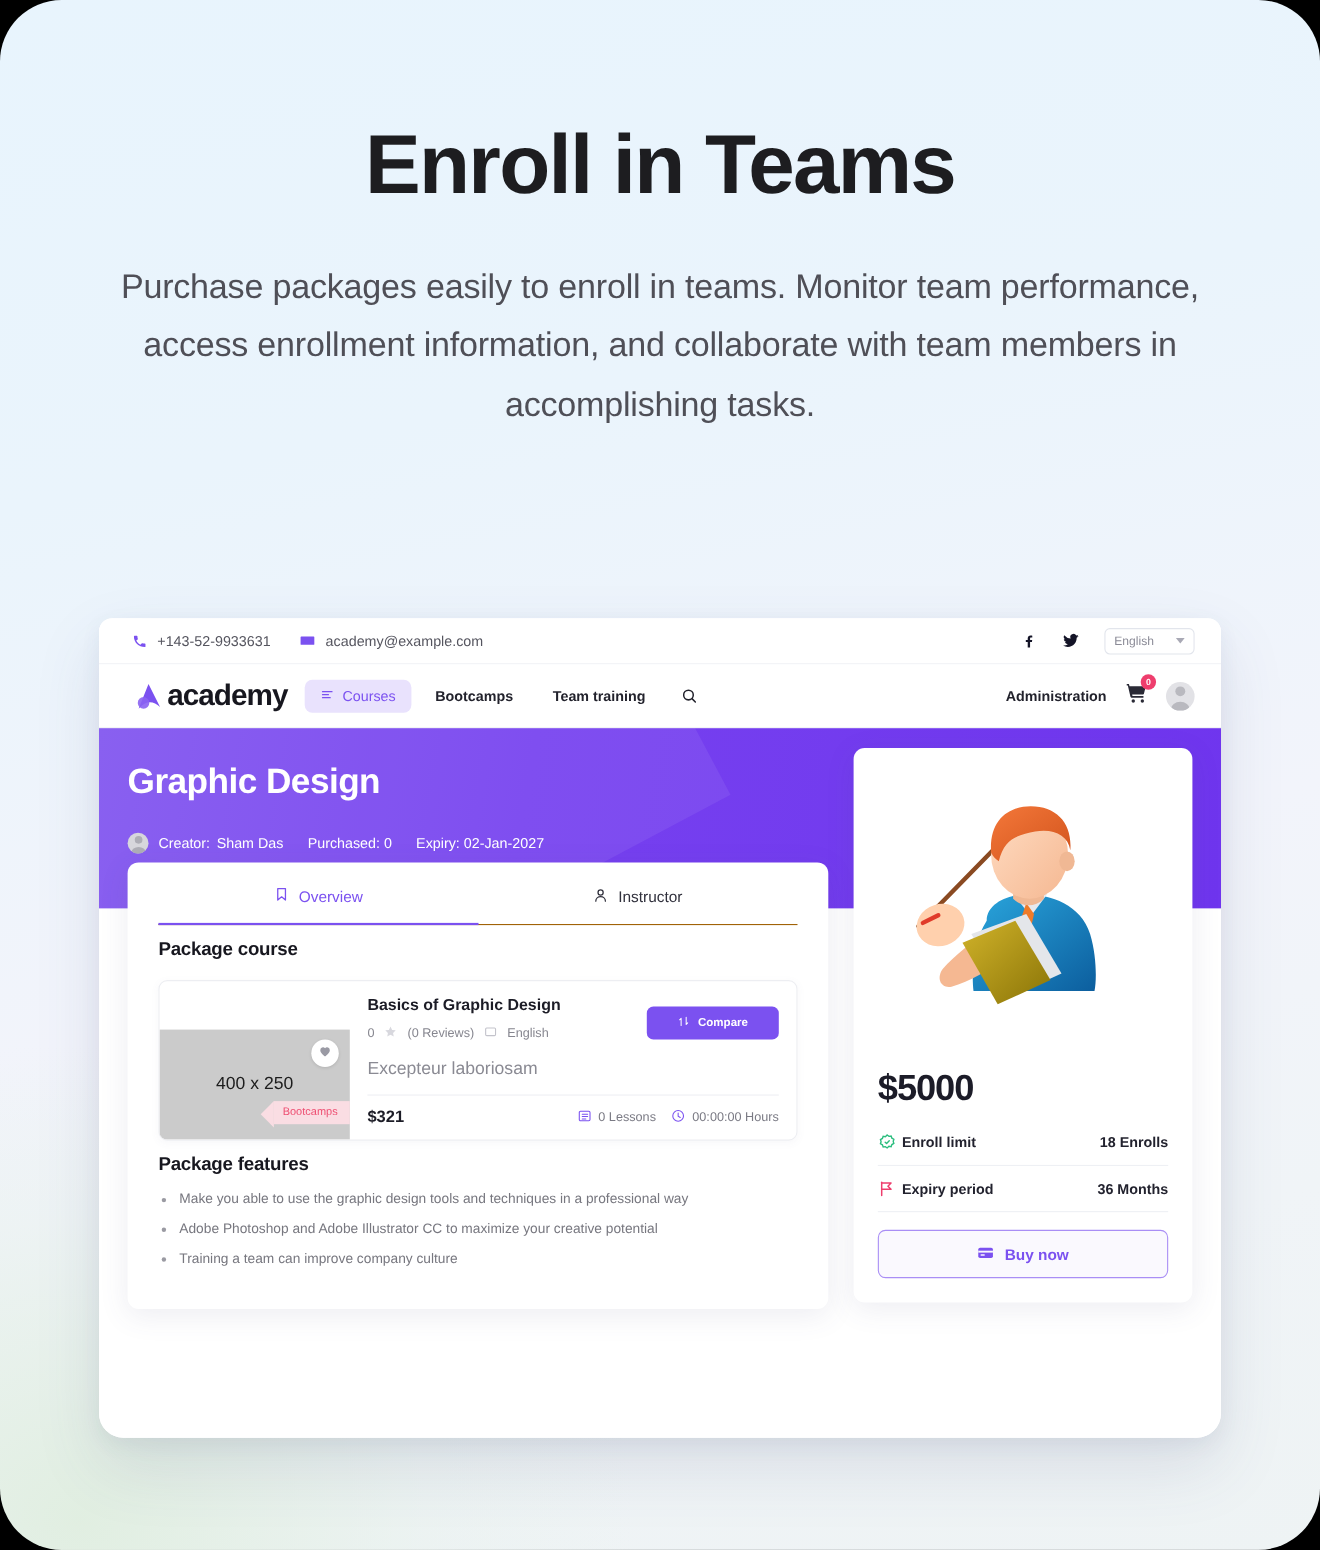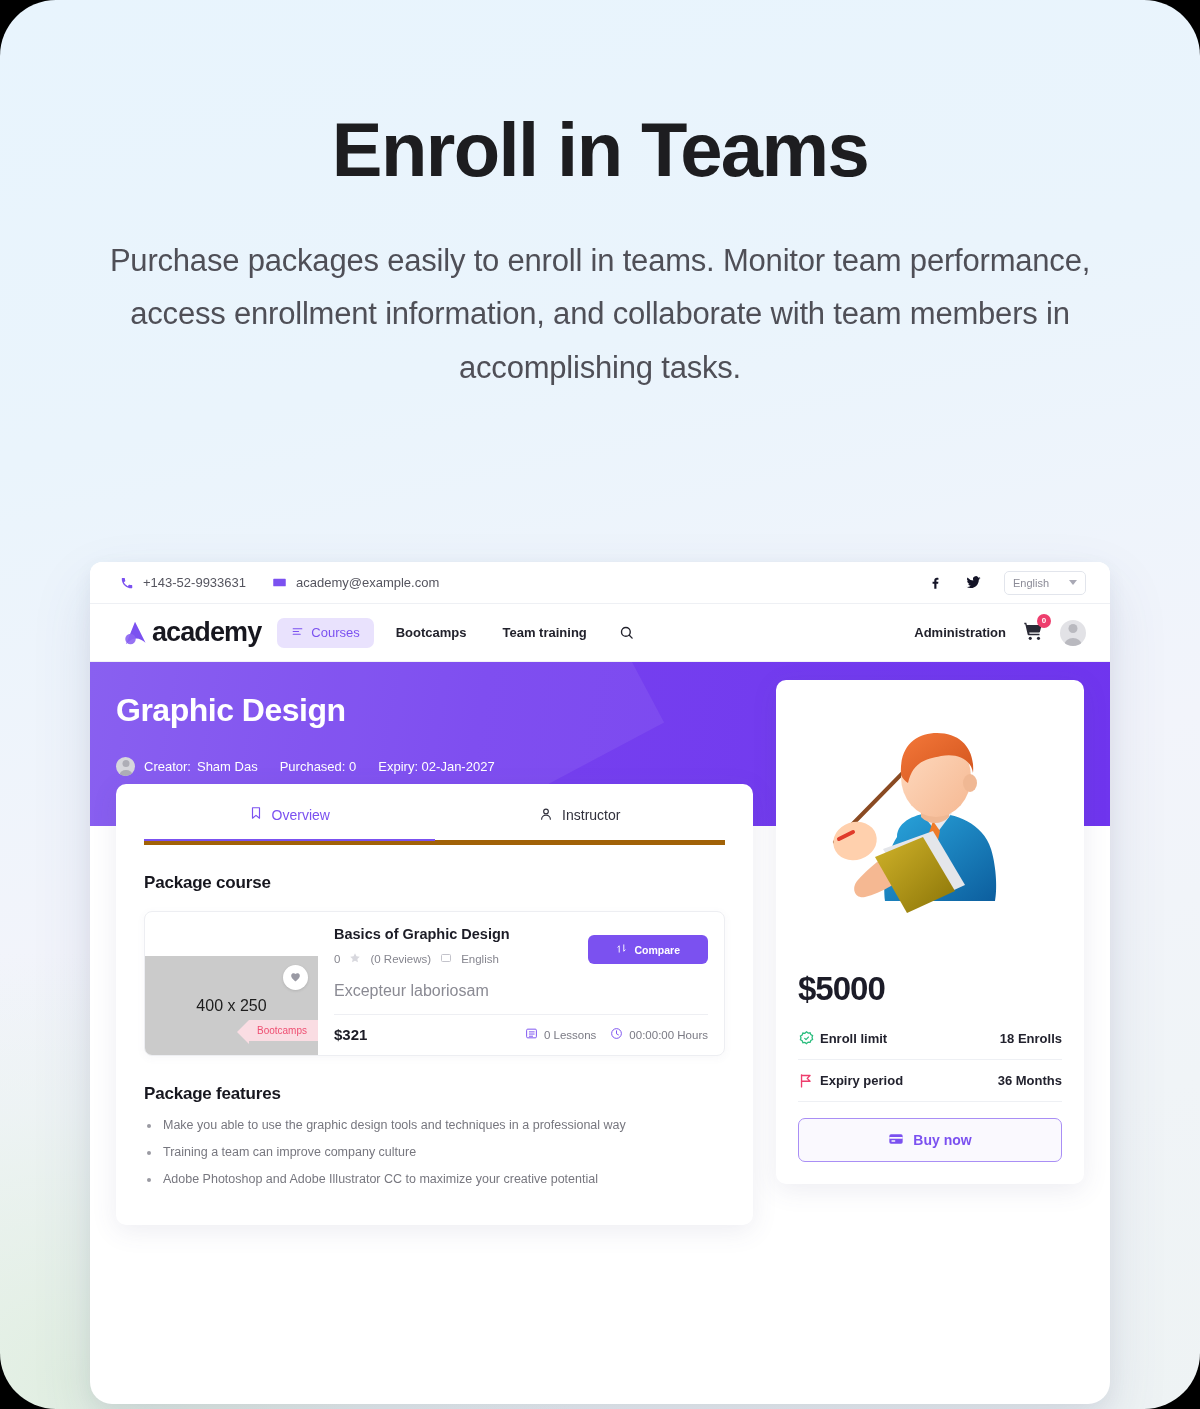--- a/index.html
+++ b/index.html
@@ -44,21 +44,21 @@
     font-weight: 400;
     letter-spacing: -0.2px;
   }
 
   
   .window {
     position: absolute;
     left: 90px;
     top: 562px;
     width: 1020px;
-    height: 842px;
+    height: 745px;
     background: #ffffff;
     border-radius: 12px 12px 22px 22px;
     overflow: hidden;
     box-shadow: 0 26px 60px rgba(70,80,120,0.13), 0 6px 18px rgba(70,80,120,0.07);
   }
 
   
   .topbar {
     height: 42px;
     display: flex;
@@ -173,32 +173,32 @@
   .content-card {
     position: absolute;
     left: 26px; top: -42px;
     width: 637px;
     background: #fff;
     border-radius: 10px;
     box-shadow: 0 6px 26px rgba(80,80,130,0.10);
     padding: 0 28px 26px;
   }
 
-  .tabs { display: flex; border-bottom: 5px solid #a16207; }
+  .tabs { display: flex; border-bottom: 1px solid #a16207; }
   .tab {
     flex: 1;
     display: flex; align-items: center; justify-content: center; gap: 9px;
     padding: 22px 0 16px;
     font-size: 14px; color: #30303c; font-weight: 500;
   }
   .tab.active { color: #7b51f0; border-bottom: 2px solid #7b51f0; margin-bottom: -1px; }
 
   .section-title {
     font-size: 17px; font-weight: 700; color: #17171f;
-    margin-top: 28px; letter-spacing: -0.2px;
+    margin-top: 12px; letter-spacing: -0.2px;
   }
 
   
   .course-card {
     margin-top: 18px;
     display: flex;
     border: 1px solid #edeef2;
     border-radius: 8px;
     overflow: hidden;
     box-shadow: 0 2px 8px rgba(90,90,130,0.05);
@@ -496,22 +496,22 @@
                 </span>
               </span>
             </div>
           </div>
         </div>
 
         <div class="features">
           <div class="section-title">Package features</div>
           <ul class="feature-list">
             <li>Make you able to use the graphic design tools and techniques in a professional way</li>
+            <li>Adobe Photoshop and Adobe Illustrator CC to maximize your creative potential</li>
             <li>Training a team can improve company culture</li>
-            <li>Adobe Photoshop and Adobe Illustrator CC to maximize your creative potential</li>
           </ul>
         </div>
       </div>
 
       <div class="side-card">
         <div class="illus-wrap">
           <svg width="250" height="250" viewBox="0 0 250 250">
             <defs>
               <linearGradient id="skin" x1="0" y1="0" x2="1" y2="1">
                 <stop offset="0%" stop-color="#ffdcc2"></stop>

